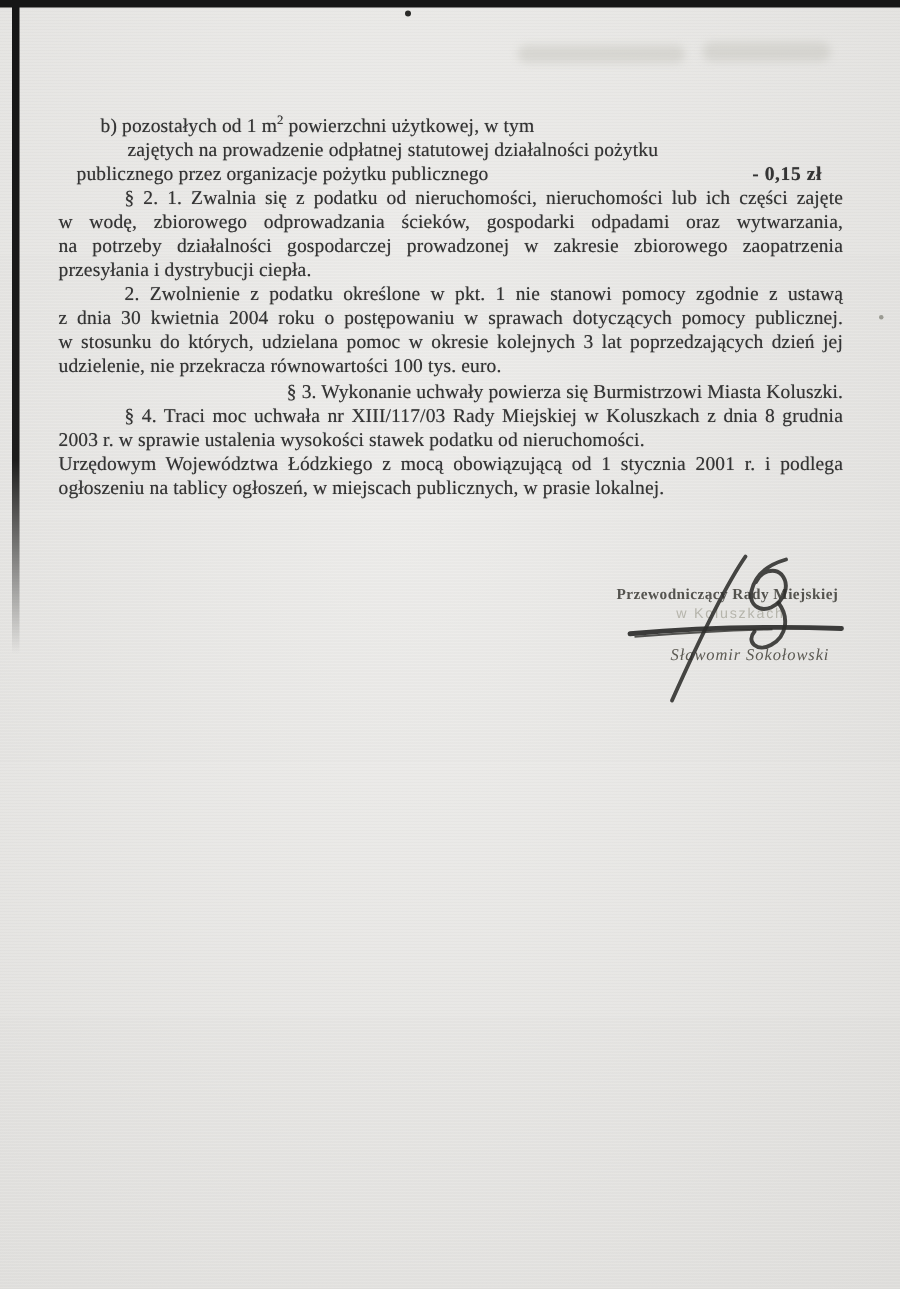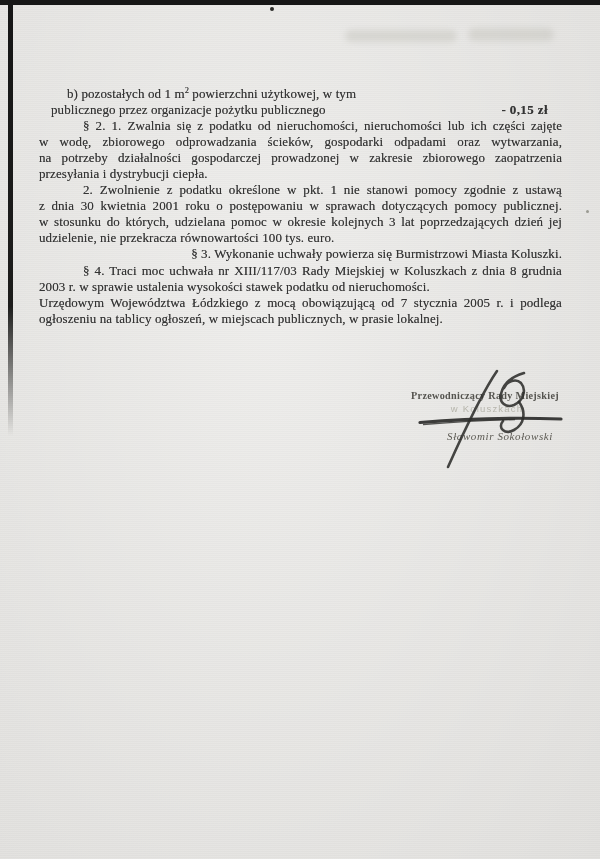--- a/index.html
+++ b/index.html
@@ -17,21 +17,21 @@
     background:linear-gradient(180deg,#161616 0%,#1d1d1c 70%,rgba(26,26,25,0) 100%);}
   .speck{position:absolute;border-radius:50%;}
   .s1{left:270px;top:7px;width:4px;height:4px;background:#2a2a28;}
   .s2{left:586px;top:210px;width:3px;height:3px;background:#9a9a92;}
   
   .bleed{position:absolute;background:#bdbcb4;filter:blur(3px);opacity:.4;border-radius:7px;}
   .b1{left:345px;top:30px;width:112px;height:12px;}
   .b2{left:468px;top:28px;width:86px;height:13px;}
   
   .doc{
-    position:absolute;left:39px;top:86px;width:523px;
+    position:absolute;left:39px;top:76px;width:523px;
     font-size:13px;line-height:16.05px;color:#343434;
     letter-spacing:0.1px;
     text-shadow:0 0 0.5px rgba(55,55,55,0.6);
   }
   .ln{margin:0;white-space:nowrap;}
   .ib{margin-left:28px;}
   .ic{margin-left:46px;}
   .ip{text-indent:44px;text-align:right;}
   .just{text-align:justify;text-align-last:justify;word-spacing:-0.5px;}
   .lead{font-weight:normal;}
@@ -58,36 +58,37 @@
 
   <div class="topbar"></div>
   <div class="leftbar"></div>
   <div class="speck s1"></div>
   <div class="speck s2"></div>
   <div class="bleed b1"></div>
   <div class="bleed b2"></div>
 
   <div class="doc">
     <p class="ln ib"><span>b) pozostałych od 1 m</span><sup>2</sup><span> powierzchni użytkowej, w tym</span></p>
+    <p class="ln ic">zajętych na prowadzenie odpłatnej statutowej działalności pożytku</p>
     <p class="ln ic flexline">
         <span>publicznego przez organizacje pożytku publicznego</span>
         <span class="rate">- 0,15 zł</span>
       </p>
     <p class="ln ip just"><span class="lead">§ 2. 1.</span><span> Zwalnia się z podatku od nieruchomości, nieruchomości lub ich części zajęte</span></p>
     <p class="ln just">w wodę, zbiorowego odprowadzania ścieków, gospodarki odpadami oraz wytwarzania,</p>
     <p class="ln just">na potrzeby działalności gospodarczej prowadzonej w zakresie zbiorowego zaopatrzenia</p>
     <p class="ln">przesyłania i dystrybucji ciepła.</p>
     <p class="ln ip just"><span class="lead">2.</span><span> Zwolnienie z podatku określone w pkt. 1 nie stanowi pomocy zgodnie z ustawą</span></p>
-    <p class="ln just">z dnia 30 kwietnia 2001 roku o postępowaniu w sprawach dotyczących pomocy publicznej.</p>
+    <p class="ln just">z dnia 30 kwietnia 2004 roku o postępowaniu w sprawach dotyczących pomocy publicznej.</p>
     <p class="ln just">w stosunku do których, udzielana pomoc w okresie kolejnych 3 lat poprzedzających dzień jej</p>
     <p class="ln">udzielenie, nie przekracza równowartości 100 tys. euro.</p>
     <p class="ln ip"><span class="lead">§ 3.</span><span> Wykonanie uchwały powierza się Burmistrzowi Miasta Koluszki.</span></p>
     <p class="ln ip just"><span class="lead">§ 4.</span><span> Traci moc uchwała nr XIII/117/03 Rady Miejskiej w Koluszkach z dnia 8 grudnia</span></p>
     <p class="ln">2003 r. w sprawie ustalenia wysokości stawek podatku od nieruchomości.</p>
-    <p class="ln just">Urzędowym Województwa Łódzkiego z mocą obowiązującą od 7 stycznia 2005 r. i podlega</p>
+    <p class="ln just">Urzędowym Województwa Łódzkiego z mocą obowiązującą od 1 stycznia 2001 r. i podlega</p>
     <p class="ln">ogłoszeniu na tablicy ogłoszeń, w miejscach publicznych, w prasie lokalnej.</p>
   </div>
 
   <svg class="sig" width="185" height="110" viewBox="0 0 185 110" xmlns="http://www.w3.org/2000/svg">
     <text class="stamp1" x="92" y="33" text-anchor="middle">Przewodniczący Rady Miejskiej</text>
     <text class="stamp2" x="94" y="46" text-anchor="middle">w Koluszkach</text>
     <path class="rule" d="M27,56.5 Q95,50.5 168,53"></path>
     <path class="rule2" d="M30,58.5 Q80,54.5 122,53.5"></path>
     <text class="signer" x="107" y="74" text-anchor="middle">Sławomir Sokołowski</text>
     <g>

